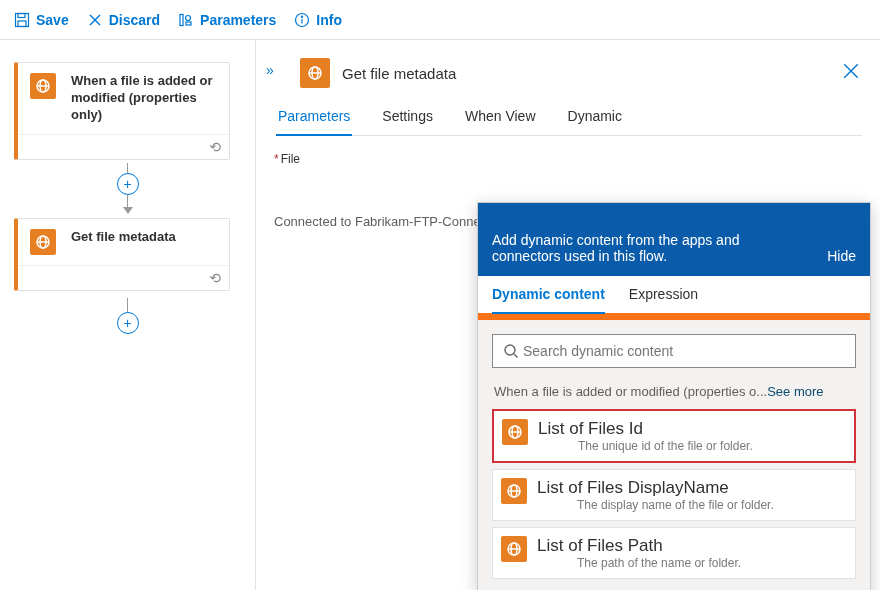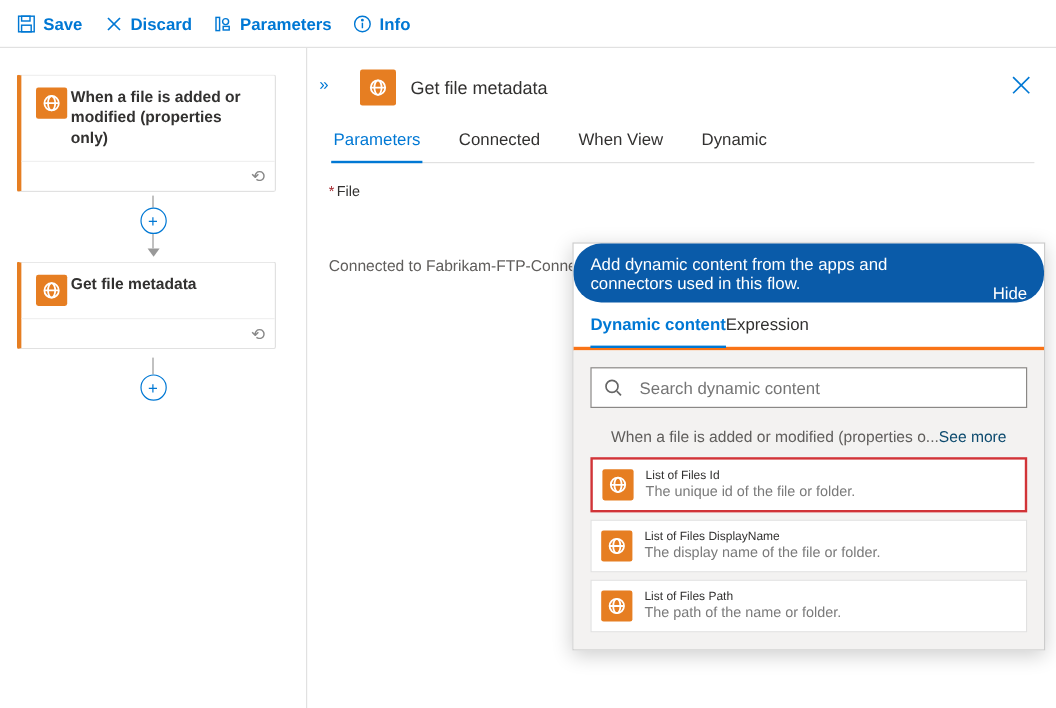--- a/index.html
+++ b/index.html
@@ -8,21 +8,21 @@
     
     .toolbar { display: flex; align-items: center; gap: 18px; padding: 8px 14px; border-bottom: 1px solid #e1e1e1; height: 40px; font-weight: bold; }
     .toolbar-item { display: flex; align-items: center; gap: 6px; color: #0078d4; cursor: pointer; }
     .toolbar-item svg { width: 16px; height: 16px; }
 
     .main { display: flex; height: calc(100% - 40px); }
 
     
     .canvas { width: 256px; border-right: 1px solid #e1e1e1; position: relative; padding: 22px 14px; }
     .node { background: #fff; border: 1px solid #e1e1e1; border-radius: 2px; position: relative; border-left: 4px solid #e67e22; width: 216px; }
-    .node-header { display: flex; align-items: flex-start; gap: 3px; padding: 10px 12px; }
+    .node-header { display: flex; align-items: flex-start; gap: 15px; padding: 10px 12px; }
     .node-icon, .ftp-icon { width: 26px; height: 26px; background: #e67e22; border-radius: 2px; flex-shrink: 0; display:flex; align-items:center; justify-content:center; }
     .node-icon svg, .ftp-icon svg { width:16px; height:16px; stroke:#fff; fill:none; stroke-width:1.5; }
     .node-title { font-weight: 600; font-size: 13px; line-height: 1.3; }
     .node-footer { display:flex; justify-content:flex-end; padding: 4px 8px; border-top:1px solid #f0f0f0; }
     .link-glyph { color:#888; font-size:14px; }
 
     .connector-wrap { display:flex; flex-direction:column; align-items:center; }
     .add-circle { width:22px; height:22px; border:1px solid #0078d4; border-radius:50%; display:flex; align-items:center; justify-content:center; color:#0078d4; background:#fff; cursor:pointer; font-size:14px; z-index:2; }
     .connector-line { width:0; border-left:1px solid #999; height:14px; }
     .arrow-head { width:0; height:0; border-left:5px solid transparent; border-right:5px solid transparent; border-top:7px solid #999; }
@@ -44,38 +44,38 @@
     .file-input-row { display:flex; border:1px solid #8a8886; height:34px; align-items:center; }
     .file-input { flex:1; border:none; outline:none; padding:0 8px; font-size:14px; height:100%; }
     .file-input::placeholder { color:#666; }
     .folder-btn { width:34px; height:100%; display:flex; align-items:center; justify-content:center; border-left:1px solid #e1e1e1; cursor:pointer; color:#0078d4; }
     .folder-btn svg { width:16px; height:16px; }
 
     .conn-text { margin-top:48px; color:#605e5c; font-size:13px; }
 
     
     .popup { position:absolute; left:477px; top:202px; width:394px; background:#fff; box-shadow:0 4px 16px rgba(0,0,0,0.2); border:1px solid #ccc; }
-    .popup-blue { background:#0a5ba9; color:#fff; padding:0 14px; display:flex; align-items:center; justify-content:space-between; font-size:14px;border-radius:23px; }
+    .popup-blue { background:#0a5ba9; color:#fff; padding:12px 14px; display:flex; align-items:flex-end; justify-content:space-between; font-size:14px; }
     .popup-blue .hide { cursor:pointer; margin-left:10px;margin-top:33px; }
-    .popup-tabs { display:flex; padding:10px 14px 0; border-bottom:3px solid #f97316; }
+    .popup-tabs { display:flex; padding:10px 14px 0; gap:24px; border-bottom:7px solid #f97316; }
     .popup-tab { padding-bottom:10px; cursor:pointer; font-size:14px; }
     .popup-tab.active { color:#0078d4; border-bottom:2px solid #0078d4; font-weight:600; margin-bottom:-1px; }
     .popup-body { background:#f3f2f1; padding:14px; max-height:286px; overflow-y:scroll; }
-    .search-box { display:flex; align-items:center; background:#fff; border:1px solid #8a8886; height:34px; padding:0 10px; gap:14px; margin-bottom:14px; }
+    .search-box { display:flex; align-items:center; background:#fff; border:1px solid #8a8886; height:34px; padding:0 10px; gap:4px; margin-bottom:14px; }
     .search-box input { border:none; outline:none; flex:1; font-size:14px; }
     .search-box svg { width:16px; height:16px; stroke:#666; fill:none; }
 
-    .section-row { display:flex; justify-content:center; align-items:center; color:#605e5c; font-size:13px; padding:2px 2px 10px; }
+    .section-row { display:flex; justify-content:flex-start; align-items:center; color:#605e5c; font-size:13px; padding:2px 2px 10px; }
     .see-more { color:#0c4a6e; cursor:pointer; }
 
     .dyn-list { display:flex; flex-direction:column; gap:6px; }
     .dyn-item { display:flex; gap:10px; background:#fff; border:1px solid #e1e1e1; padding:8px; cursor:pointer; }
     .dyn-item.highlight { border:2px solid #d13438; }
-    .dyn-text .t { font-size:10px; font-weight:400; color:#323130; }
-    .dyn-text .d { font-size:12px; color:#7a7a7a; }
+    .dyn-text .t { font-size:17px; font-weight:400; color:#323130; }
+    .dyn-text .d { font-size:12px; color:#7a7a7a;margin-left:40px; }
 
     
     .popup-body::-webkit-scrollbar { width:14px; }
     .popup-body::-webkit-scrollbar-track { background:#f3f2f1; }
     .popup-body::-webkit-scrollbar-thumb { background:#c8c6c4; }
   </style>
 </head>
 <body>
 
 <div class="toolbar">
@@ -174,21 +174,21 @@
     </div>
     <div class="close-x">
       <svg viewBox="0 0 16 16" stroke="#0078d4" stroke-width="1.2">
           <line x1="2" y1="2" x2="14" y2="14"></line>
           <line x1="14" y1="2" x2="2" y2="14"></line>
         </svg>
     </div>
 
     <div class="tabs">
       <div class="tab active">Parameters</div>
-      <div class="tab">Connected</div>
+      <div class="tab">Settings</div>
       <div class="tab">When View</div>
       <div class="tab">Dynamic</div>
     </div>
 
     <div class="field-label"><span class="req">*</span><span>File</span></div>
 
     <div class="conn-text">Connected to Fabrikam-FTP-Connect</div>
   </div>
 </div>
 

